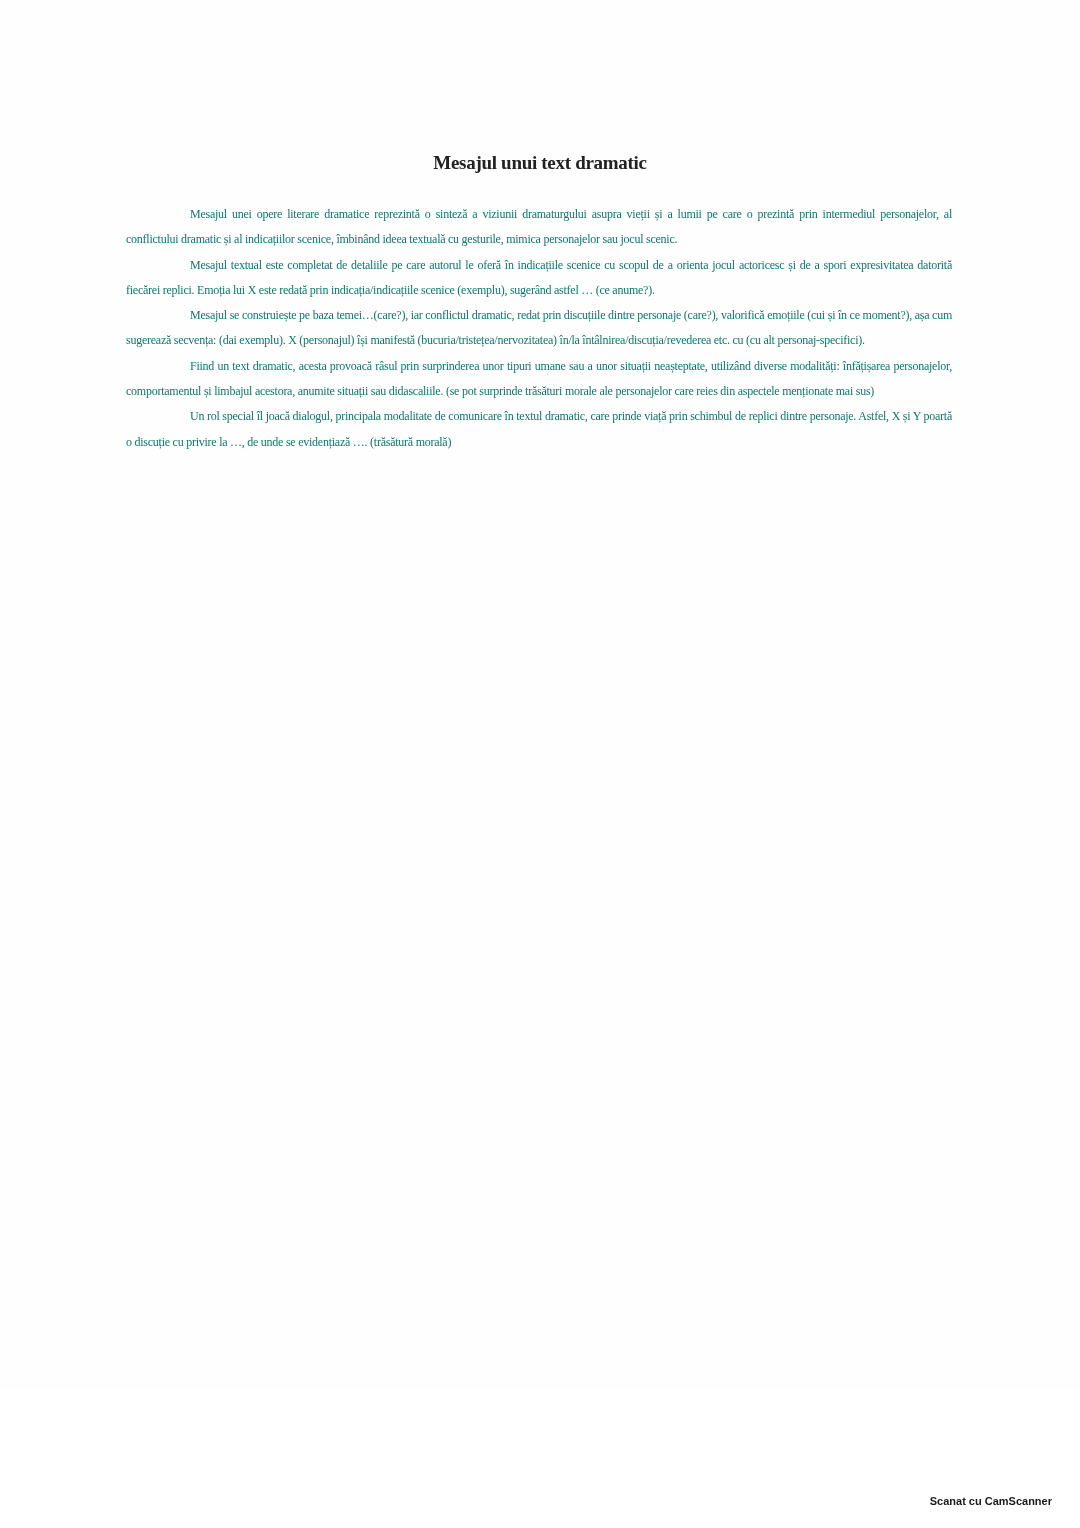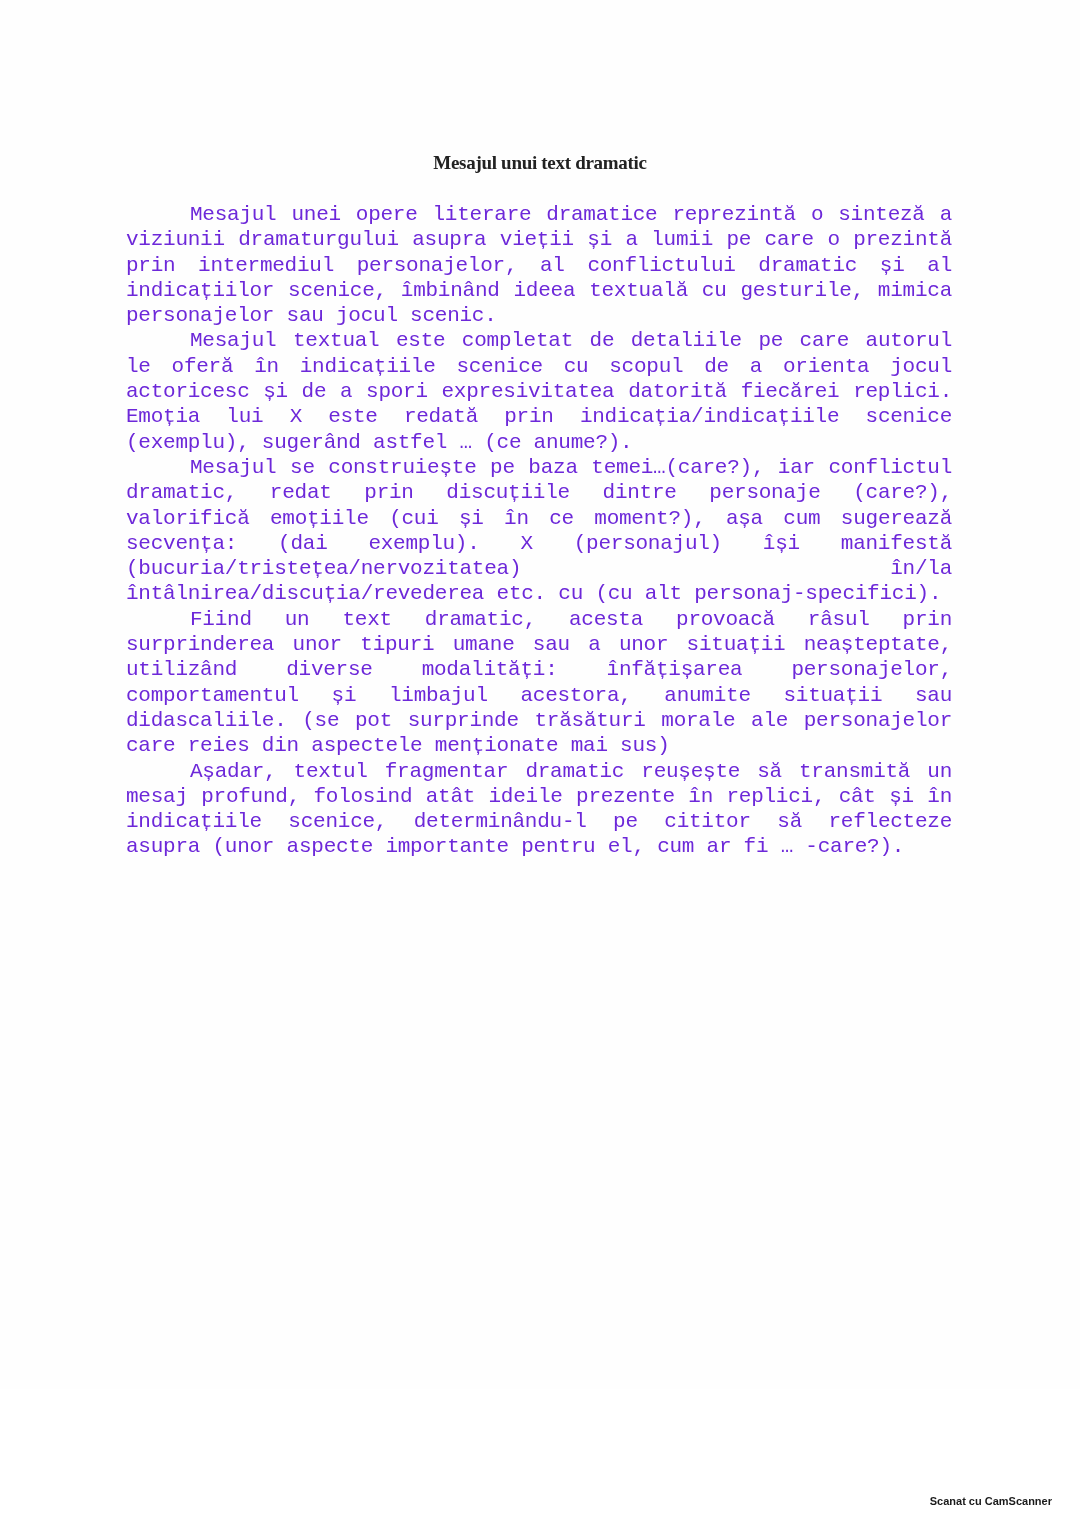--- a/index.html
+++ b/index.html
@@ -32,26 +32,25 @@
       font-weight: bold;
       font-size: 19px;
       letter-spacing: -0.3px;
       color: #222;
     }
     .body-text {
       position: absolute;
       left: 126px;
       top: 202px;
       width: 826px;
-      font-size: 21px;
+      font-size: 12px;
       line-height: 25.3px;
       text-align: justify;
-      color: #6d28d9;
+      color: #0f766e;
       letter-spacing: -0.25px;
-      font-family: Liberation Mono, monospace;
     }
     .body-text p {
       margin: 0;
       text-indent: 64px;
     }
     .footer-mark {
       position: absolute;
       right: 28px;
       top: 1495px;
       font-family: "Liberation Sans", "DejaVu Sans", sans-serif;
@@ -64,17 +63,17 @@
 <body>
 
 <div class="page">
   <div class="title">Mesajul unui text dramatic</div>
 
   <div class="body-text">
     <p>Mesajul unei opere literare dramatice reprezintă o sinteză a viziunii dramaturgului asupra vieții și a lumii pe care o prezintă prin intermediul personajelor, al conflictului dramatic și al indicațiilor scenice, îmbinând ideea textuală cu gesturile, mimica personajelor sau jocul scenic.</p>
     <p>Mesajul textual este completat de detaliile pe care autorul le oferă în indicațiile scenice cu scopul de a orienta jocul actoricesc și de a spori expresivitatea datorită fiecărei replici. Emoția lui X este redată prin indicația/indicațiile scenice (exemplu), sugerând astfel … (ce anume?).</p>
     <p>Mesajul se construiește pe baza temei…(care?), iar conflictul dramatic, redat prin discuțiile dintre personaje (care?), valorifică emoțiile (cui și în ce moment?), așa cum sugerează secvența: (dai exemplu). X (personajul) își manifestă (bucuria/tristețea/nervozitatea) în/la întâlnirea/discuția/revederea etc. cu (cu alt personaj-specifici).</p>
     <p>Fiind un text dramatic, acesta provoacă râsul prin surprinderea unor tipuri umane sau a unor situații neașteptate, utilizând diverse modalități: înfățișarea personajelor, comportamentul și limbajul acestora, anumite situații sau didascaliile. (se pot surprinde trăsături morale ale personajelor care reies din aspectele menționate mai sus)</p>
-    <p>Așadar, textul fragmentar dramatic reușește să transmită un mesaj profund, folosind atât ideile prezente în replici, cât și în indicațiile scenice, determinându-l pe cititor să reflecteze asupra (unor aspecte importante pentru el, cum ar fi … -care?).</p>
+    <p>Un rol special îl joacă dialogul, principala modalitate de comunicare în textul dramatic, care prinde viață prin schimbul de replici dintre personaje. Astfel, X și Y poartă o discuție cu privire la …, de unde se evidențiază …. (trăsătură morală)</p>
   </div>
 
   <div class="footer-mark">Scanat cu CamScanner</div>
 </div>
 
 </body></html>

